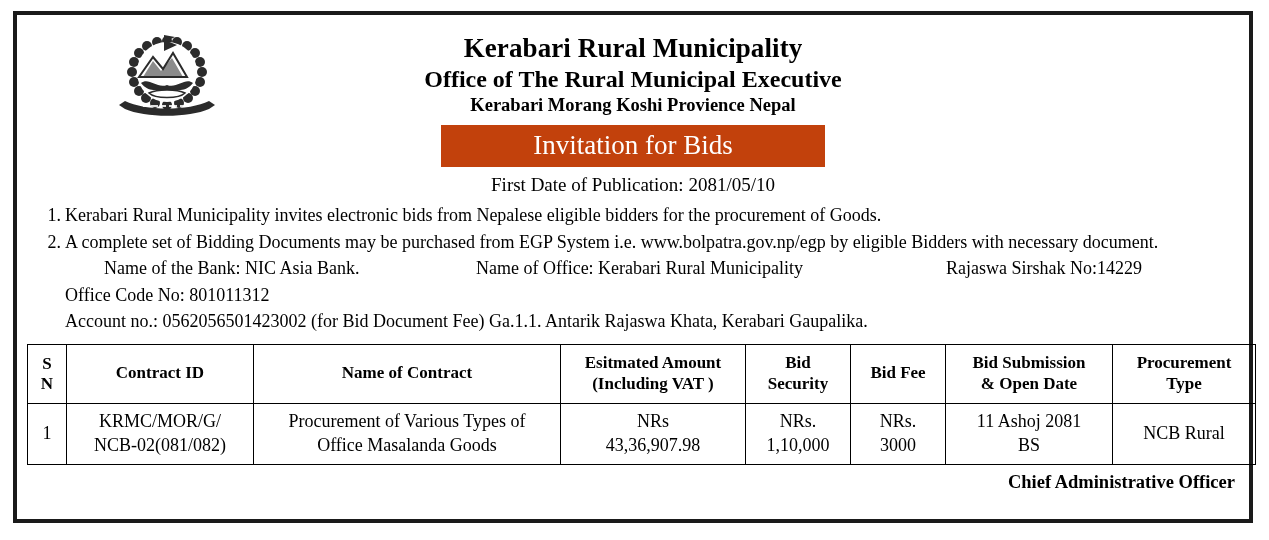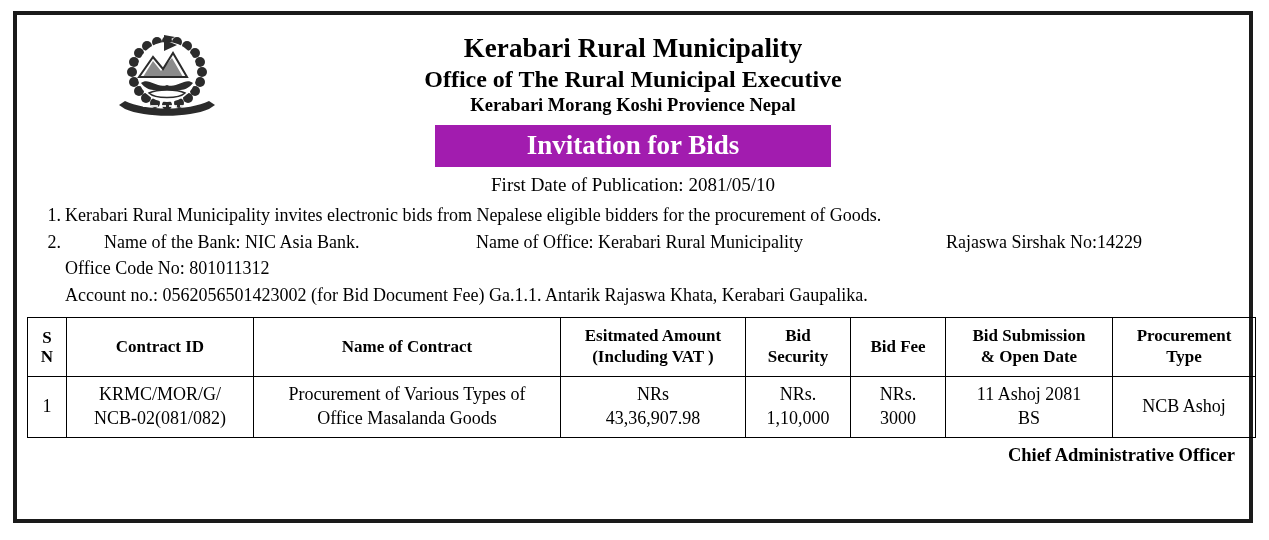--- a/index.html
+++ b/index.html
@@ -63,24 +63,24 @@
     padding-top: 1px;
   }
 
   
   .banner-wrap {
     text-align: center;
     margin-top: 2px;
   }
   .banner {
     display: inline-block;
-    background: #a21caf;
+    background: #c2410c;
     color: #ffffff;
     font-size: 27px;
-    font-weight: bold;
+    font-weight: normal;
     padding: 5px 92px 7px 92px;
     line-height: 1.12;
   }
   .pub-date {
     text-align: center;
     font-size: 19px;
     font-weight: normal;
     margin-top: 7px;
   }
 
@@ -238,20 +238,21 @@
 
   <div class="body-block">
 
     <div class="num-item">
       <span class="num">1.</span>
       <span>Kerabari Rural Municipality invites electronic bids from Nepalese eligible bidders for the procurement of Goods.</span>
     </div>
 
     <div class="num-item">
       <span class="num">2.</span>
+      <span>A complete set of Bidding Documents may be purchased from EGP System i.e. www.bolpatra.gov.np/egp by eligible Bidders with necessary document.</span>
     </div>
 
     <div class="bank-row">
       <span class="bank-seg-1">Name of the Bank: NIC Asia Bank.</span>
       <span class="bank-seg-2">Name of Office: Kerabari Rural Municipality</span>
       <span class="bank-seg-3">Rajaswa Sirshak No:14229</span>
     </div>
 
     <div class="cont-line">Office Code No: 801011312</div>
     <div class="cont-line">Account no.: 0562056501423002 (for Bid Document Fee) Ga.1.1. Antarik Rajaswa Khata, Kerabari Gaupalika.</div>
@@ -328,21 +329,21 @@
               <span>NRs.</span>
               <span>3000</span>
             </span>
           </td>
           <td>
             <span class="two-line">
               <span>11 Ashoj 2081</span>
               <span>BS</span>
             </span>
           </td>
-          <td>NCB Ashoj</td>
+          <td>NCB Rural</td>
         </tr>
       </tbody>
     </table>
   </div>
 
   <div class="footer">Chief Administrative Officer</div>
 
 </div>
 
 </body></html>

